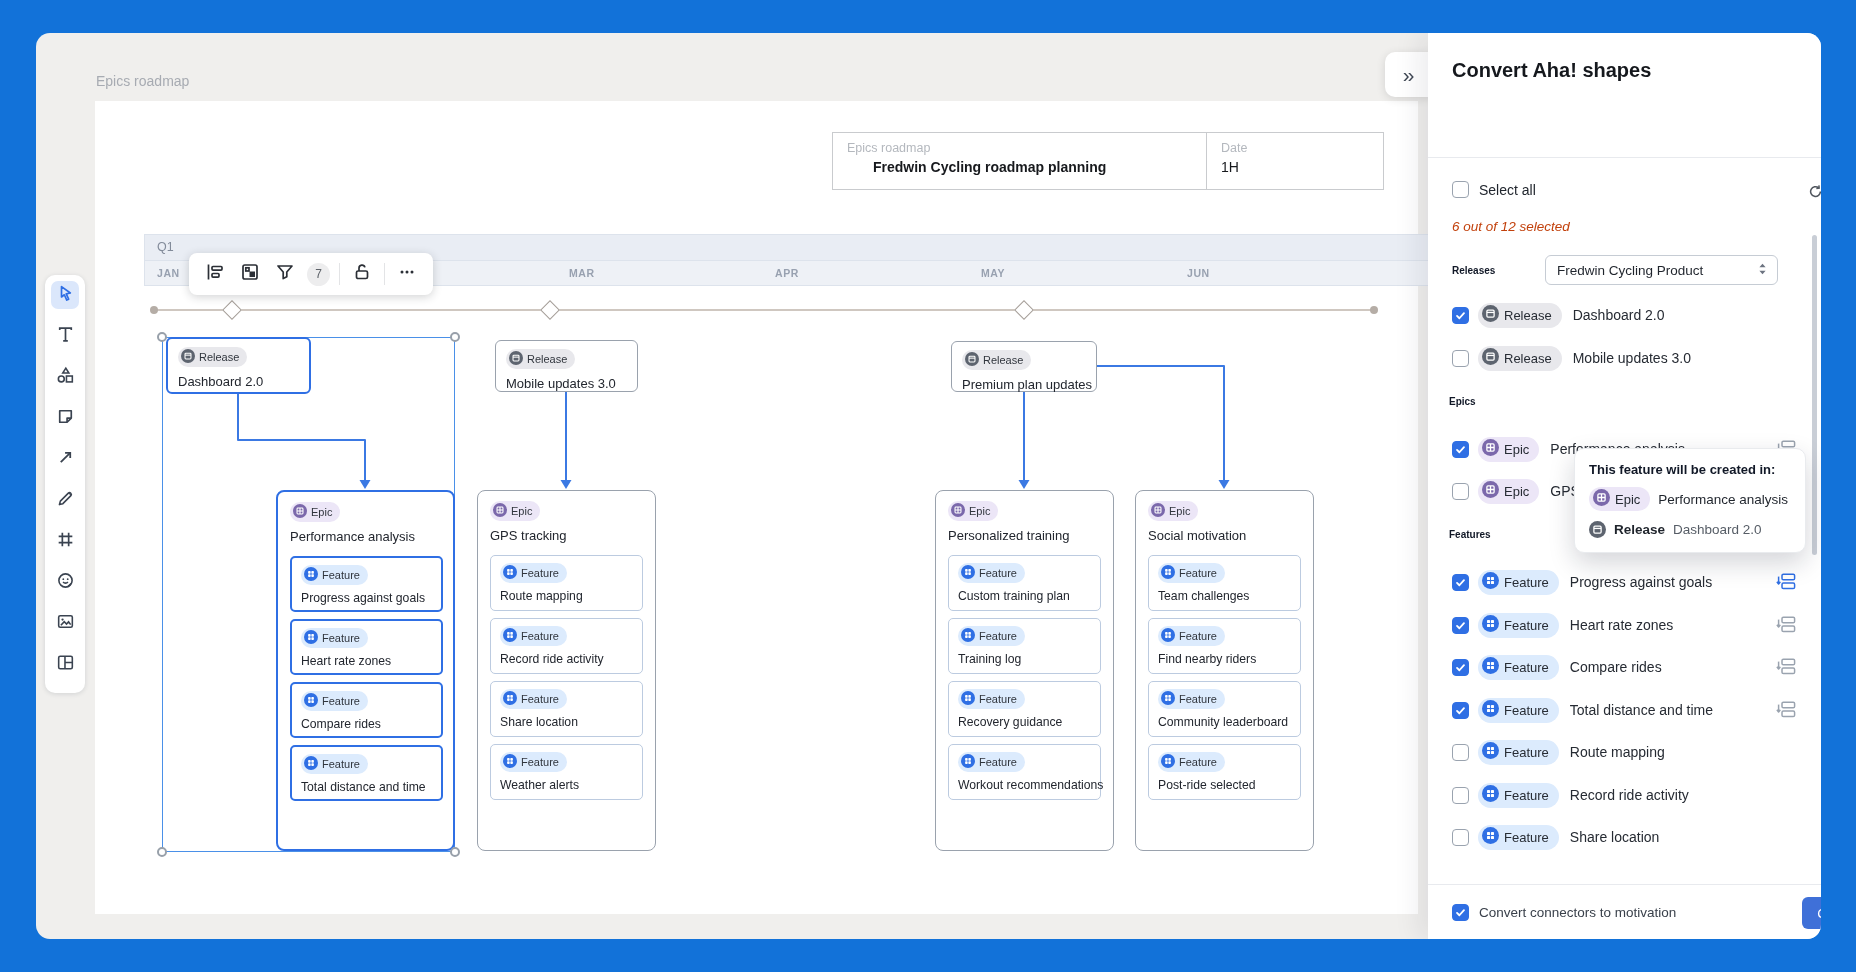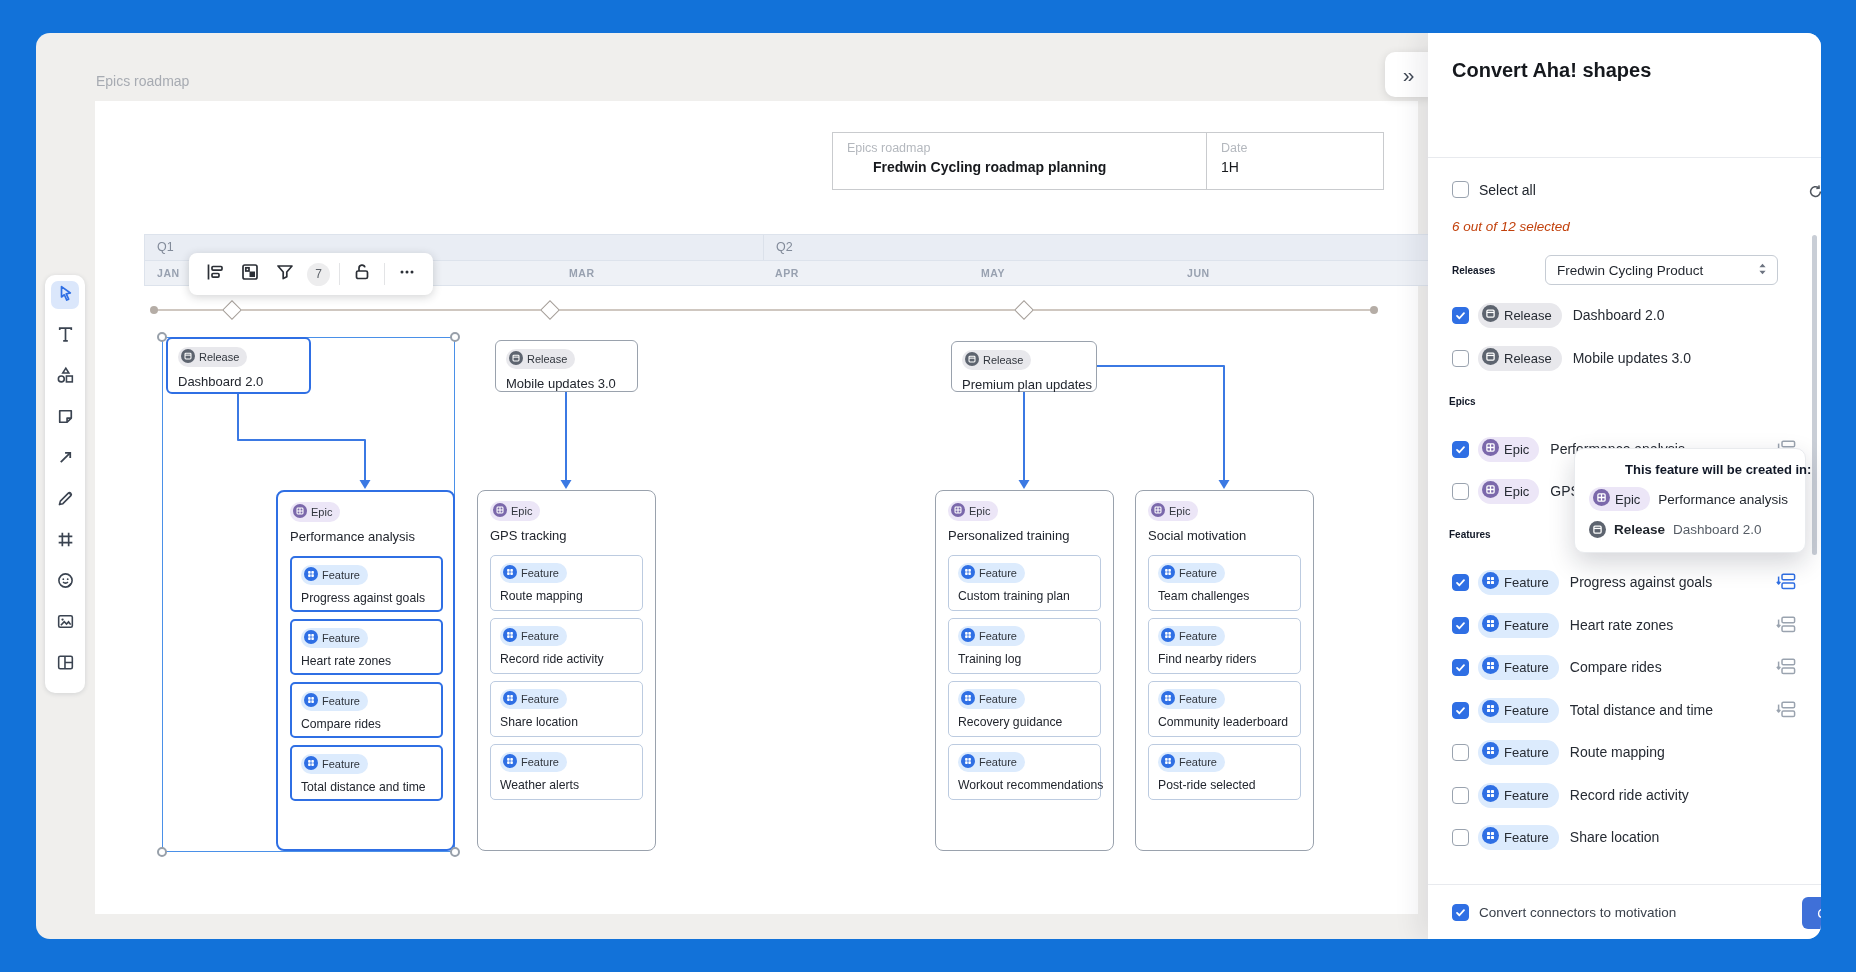--- a/index.html
+++ b/index.html
@@ -110,21 +110,21 @@
     border-radius:13px; font-size:13px; color:#272c34; margin:0 11px 0 9px; white-space:nowrap; }
   .prow .ppill svg { width:17px; height:17px; }
   .prow .rtitle { font-size:14px; color:#262b33; white-space:nowrap; }
   .hier { position:absolute; width:20px; height:17px; }
   .hier svg { width:20px; height:17px; }
   .scrollbar { position:absolute; left:384px; top:202px; width:5px; height:320px; background:#c9ced6;
     border-radius:3px; }
 
   .tooltip { position:absolute; left:146px; top:415px; width:232px; background:#fff; border:1px solid #e9ebee;
     border-radius:10px; box-shadow:0 10px 26px rgba(15,23,42,.18); z-index:12; padding:13px 14px 14px; }
-  .tt-head { font-size:13px; font-weight:bold; color:#111827; white-space:nowrap;margin-left:36px; }
+  .tt-head { font-size:13px; font-weight:bold; color:#111827; white-space:nowrap; }
   .tt-row { display:flex; align-items:center; gap:8px; margin-top:10px; font-size:13.5px; color:#1f242c; }
   .tt-pill { display:inline-flex; align-items:center; gap:5px; height:24px; padding:0 10px 0 4px;
     border-radius:12px; background:#ece6f7; font-size:13px; color:#272c34; }
   .tt-pill svg { width:17px; height:17px; }
   .tt-relicon { width:17px; height:17px; }
   .tt-bold { font-weight:bold; }
   .tt-grey { color:#565d66; }
 
   .p-footer-row { position:absolute; left:24px; top:871px; display:flex; align-items:center; gap:10px;
     font-size:13.5px; color:#3a414b; }
@@ -146,21 +146,20 @@
     </div>
     <div class="hb-cell">
       <div class="hb-label">Date</div>
       <div class="hb-value">1H</div>
     </div>
   </div>
 
   <div class="band">
     <div class="qrow" id="qrow">
         <div class="qseg q1">Q1</div>
-        <div class="qseg q2">Q2</div>
       </div>
     <div class="mrow" id="mrow">
         <div class="mlabel" style="left: 12px;">JAN</div>
         <div class="mlabel" style="left: 218px;">FEB</div>
         <div class="mlabel" style="left: 424px;">MAR</div>
         <div class="mlabel" style="left: 630px;">APR</div>
         <div class="mlabel" style="left: 836px;">MAY</div>
         <div class="mlabel" style="left: 1042px;">JUN</div>
       </div>
   </div>

